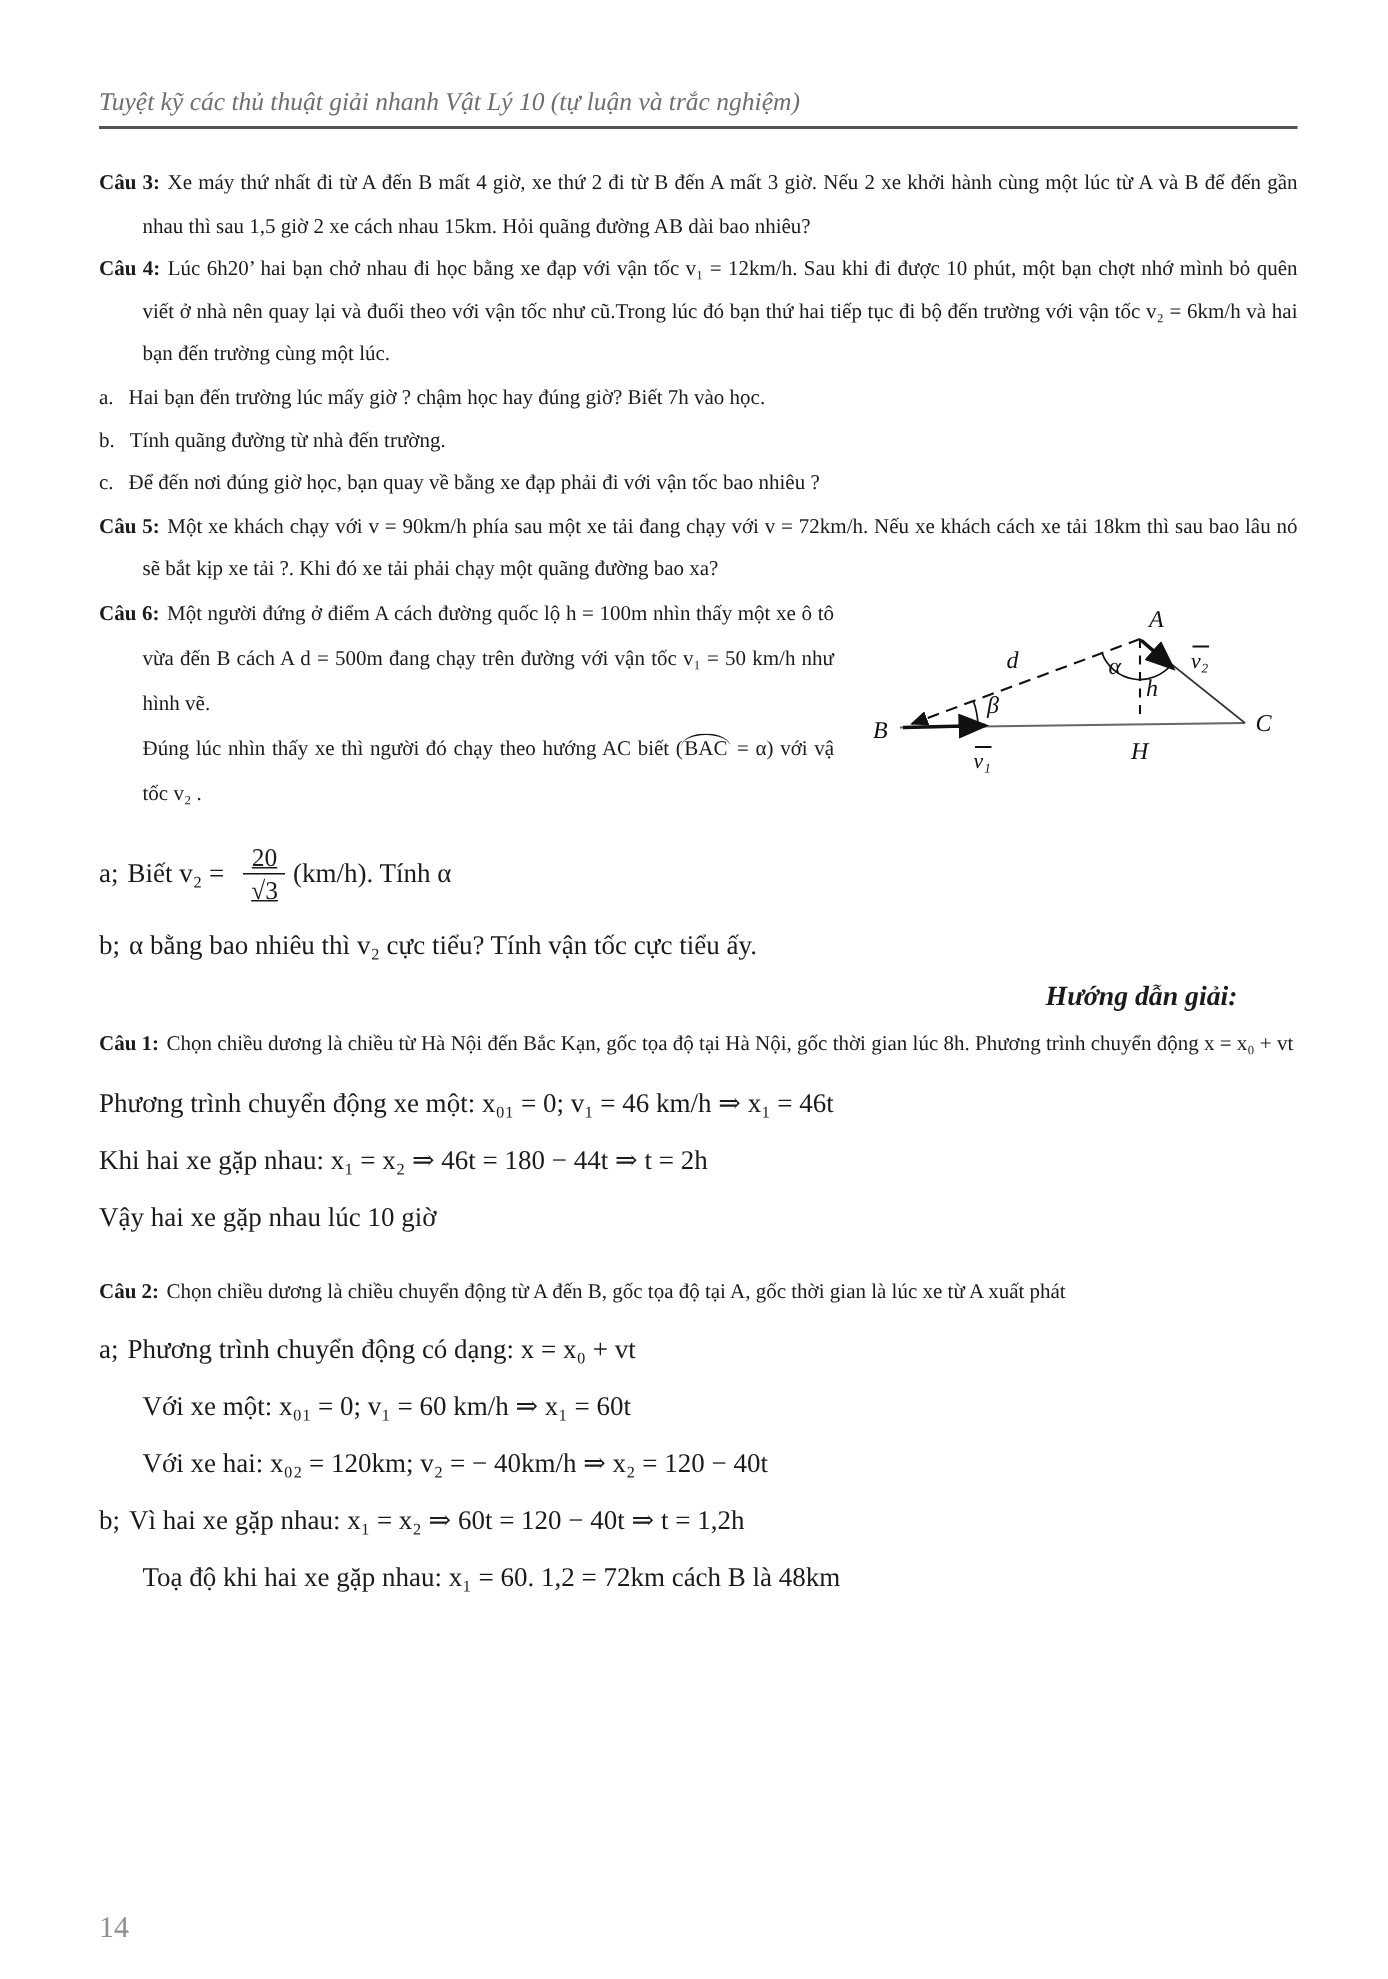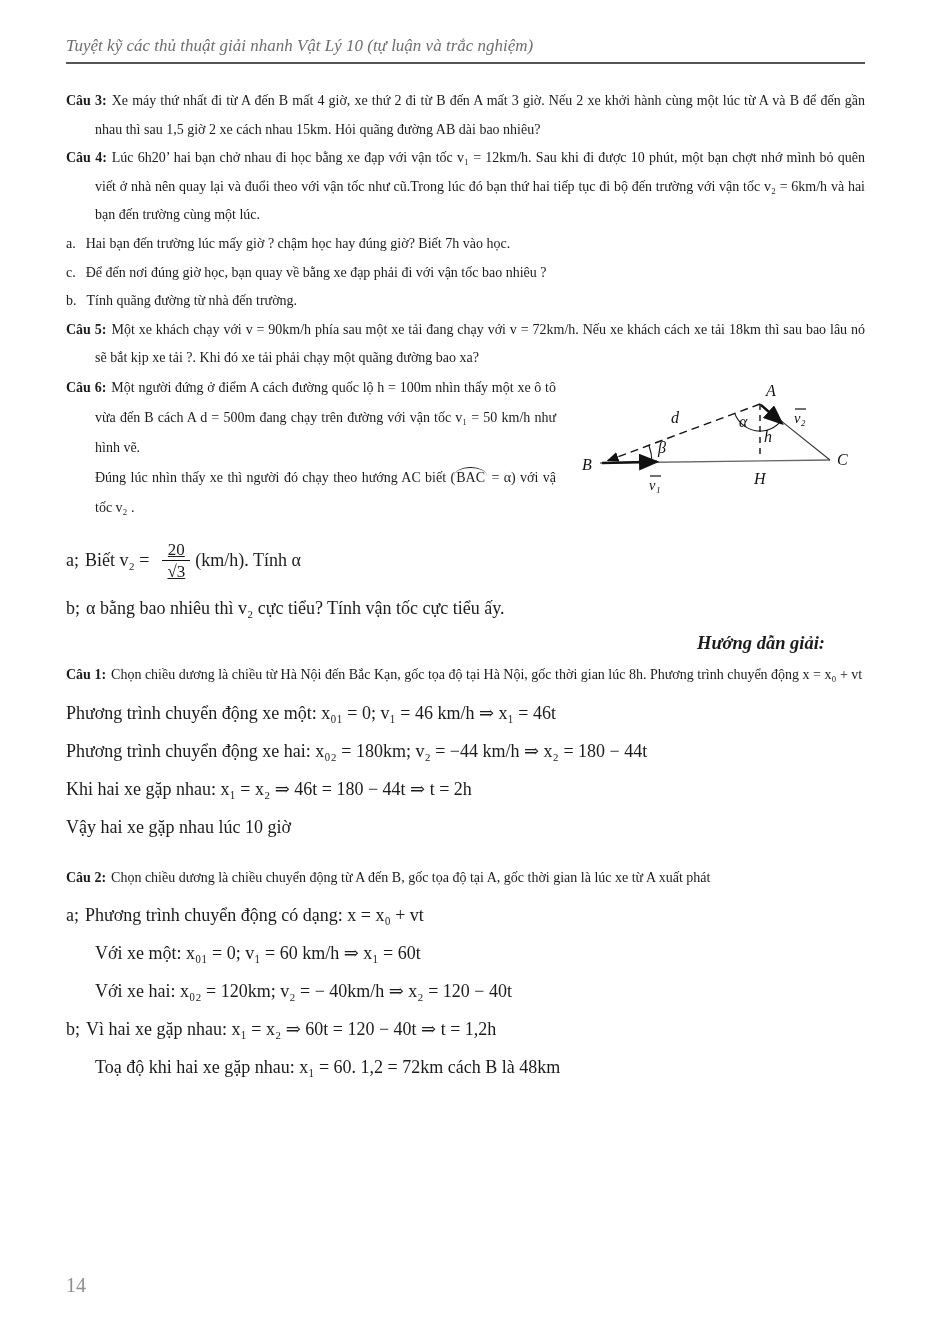--- a/index.html
+++ b/index.html
@@ -5,21 +5,21 @@
   html, body { margin: 0; padding: 0; background: #ffffff; }
   .page {
     position: relative;
     width: 925px;
     height: 1319px;
     background: #ffffff;
     font-family: "Liberation Serif", "DejaVu Serif", serif;
     color: #1b1b1b;
     overflow: hidden;
   }
-  .content { margin: 0 60px 0 66px; padding-top: 36px; }
+  .content { margin: 0 60px 0 66px; padding-top: 58px; }
 
   .hdr {
     font-style: italic;
     font-size: 17px;
     color: #6e6e6e;
     padding-bottom: 6px;
     border-bottom: 2px solid #555558;
     margin-bottom: 23px;
   }
 
@@ -115,24 +115,24 @@
     </p>
 
     <p class="para">
       <b class="lbl">Câu 4:</b><span>Lúc 6h20’ hai bạn chở nhau đi học bằng xe đạp với vận tốc v₁ = 12km/h. Sau khi đi được 10 phút, một bạn chợt nhớ mình bỏ quên viết ở nhà nên quay lại và đuổi theo với vận tốc như cũ.Trong lúc đó bạn thứ hai tiếp tục đi bộ đến trường với vận tốc v₂ = 6km/h và hai bạn đến trường cùng một lúc.</span>
     </p>
 
     <p class="para">
       <span class="mk">a.</span><span>Hai bạn đến trường lúc mấy giờ ? chậm học hay đúng giờ? Biết 7h vào học.</span>
     </p>
     <p class="para">
+      <span class="mk">b.</span><span>Tính quãng đường từ nhà đến trường.</span>
+    </p>
+    <p class="para">
       <span class="mk">c.</span><span>Để đến nơi đúng giờ học, bạn quay về bằng xe đạp phải đi với vận tốc bao nhiêu ?</span>
-    </p>
-    <p class="para">
-      <span class="mk">b.</span><span>Tính quãng đường từ nhà đến trường.</span>
     </p>
 
     <p class="para">
       <b class="lbl">Câu 5:</b><span>Một xe khách chạy với v = 90km/h phía sau một xe tải đang chạy với v = 72km/h. Nếu xe khách cách xe tải 18km thì sau bao lâu nó sẽ bắt kịp xe tải ?. Khi đó xe tải phải chạy một quãng đường bao xa?</span>
     </p>
 
     <div class="cau6-row">
       <div class="cau6-col">
         <p class="para c6">
           <b class="lbl">Câu 6:</b><span>Một người đứng ở điểm A cách đường quốc lộ h = 100m nhìn thấy một xe ô tô vừa đến B cách A d = 500m đang chạy trên đường với vận tốc v₁ = 50 km/h như hình vẽ.</span>
@@ -195,21 +195,20 @@
       <span class="mk2">b;</span><span>α bằng bao nhiêu thì v₂ cực tiểu? Tính vận tốc cực tiểu ấy.</span>
     </div>
 
     <div class="sol-heading">Hướng dẫn giải:</div>
 
     <p class="para">
       <b class="lbl">Câu 1:</b><span>Chọn chiều dương là chiều từ Hà Nội đến Bắc Kạn, gốc tọa độ tại Hà Nội, gốc thời gian lúc 8h. Phương trình chuyển động x = x₀ + vt</span>
     </p>
 
     <div class="sol-line gap-lg">Phương trình chuyển động xe một:  x₀₁ = 0; v₁ = 46 km/h ⇒ x₁ = 46t</div>
-    <div class="sol-line gap-lg">Phương trình chuyển động xe hai:  x₀₂ = 180km; v₂ = −44 km/h ⇒ x₂ = 180 − 44t</div>
     <div class="sol-line gap-lg">Khi hai xe gặp nhau:  x₁ = x₂ ⇒ 46t = 180 − 44t ⇒ t = 2h</div>
     <div class="sol-line gap-lg">Vậy hai xe gặp nhau lúc 10 giờ</div>
 
     <p class="para" style="margin-top:22px;">
       <b class="lbl">Câu 2:</b><span>Chọn chiều dương là chiều chuyển động từ A đến B, gốc tọa độ tại A, gốc thời gian là lúc xe từ A xuất phát</span>
     </p>
 
     <div class="sol-line gap-lg">
       <span class="mk2">a;</span><span>Phương trình chuyển động có dạng: x = x₀ + vt</span>
     </div>

